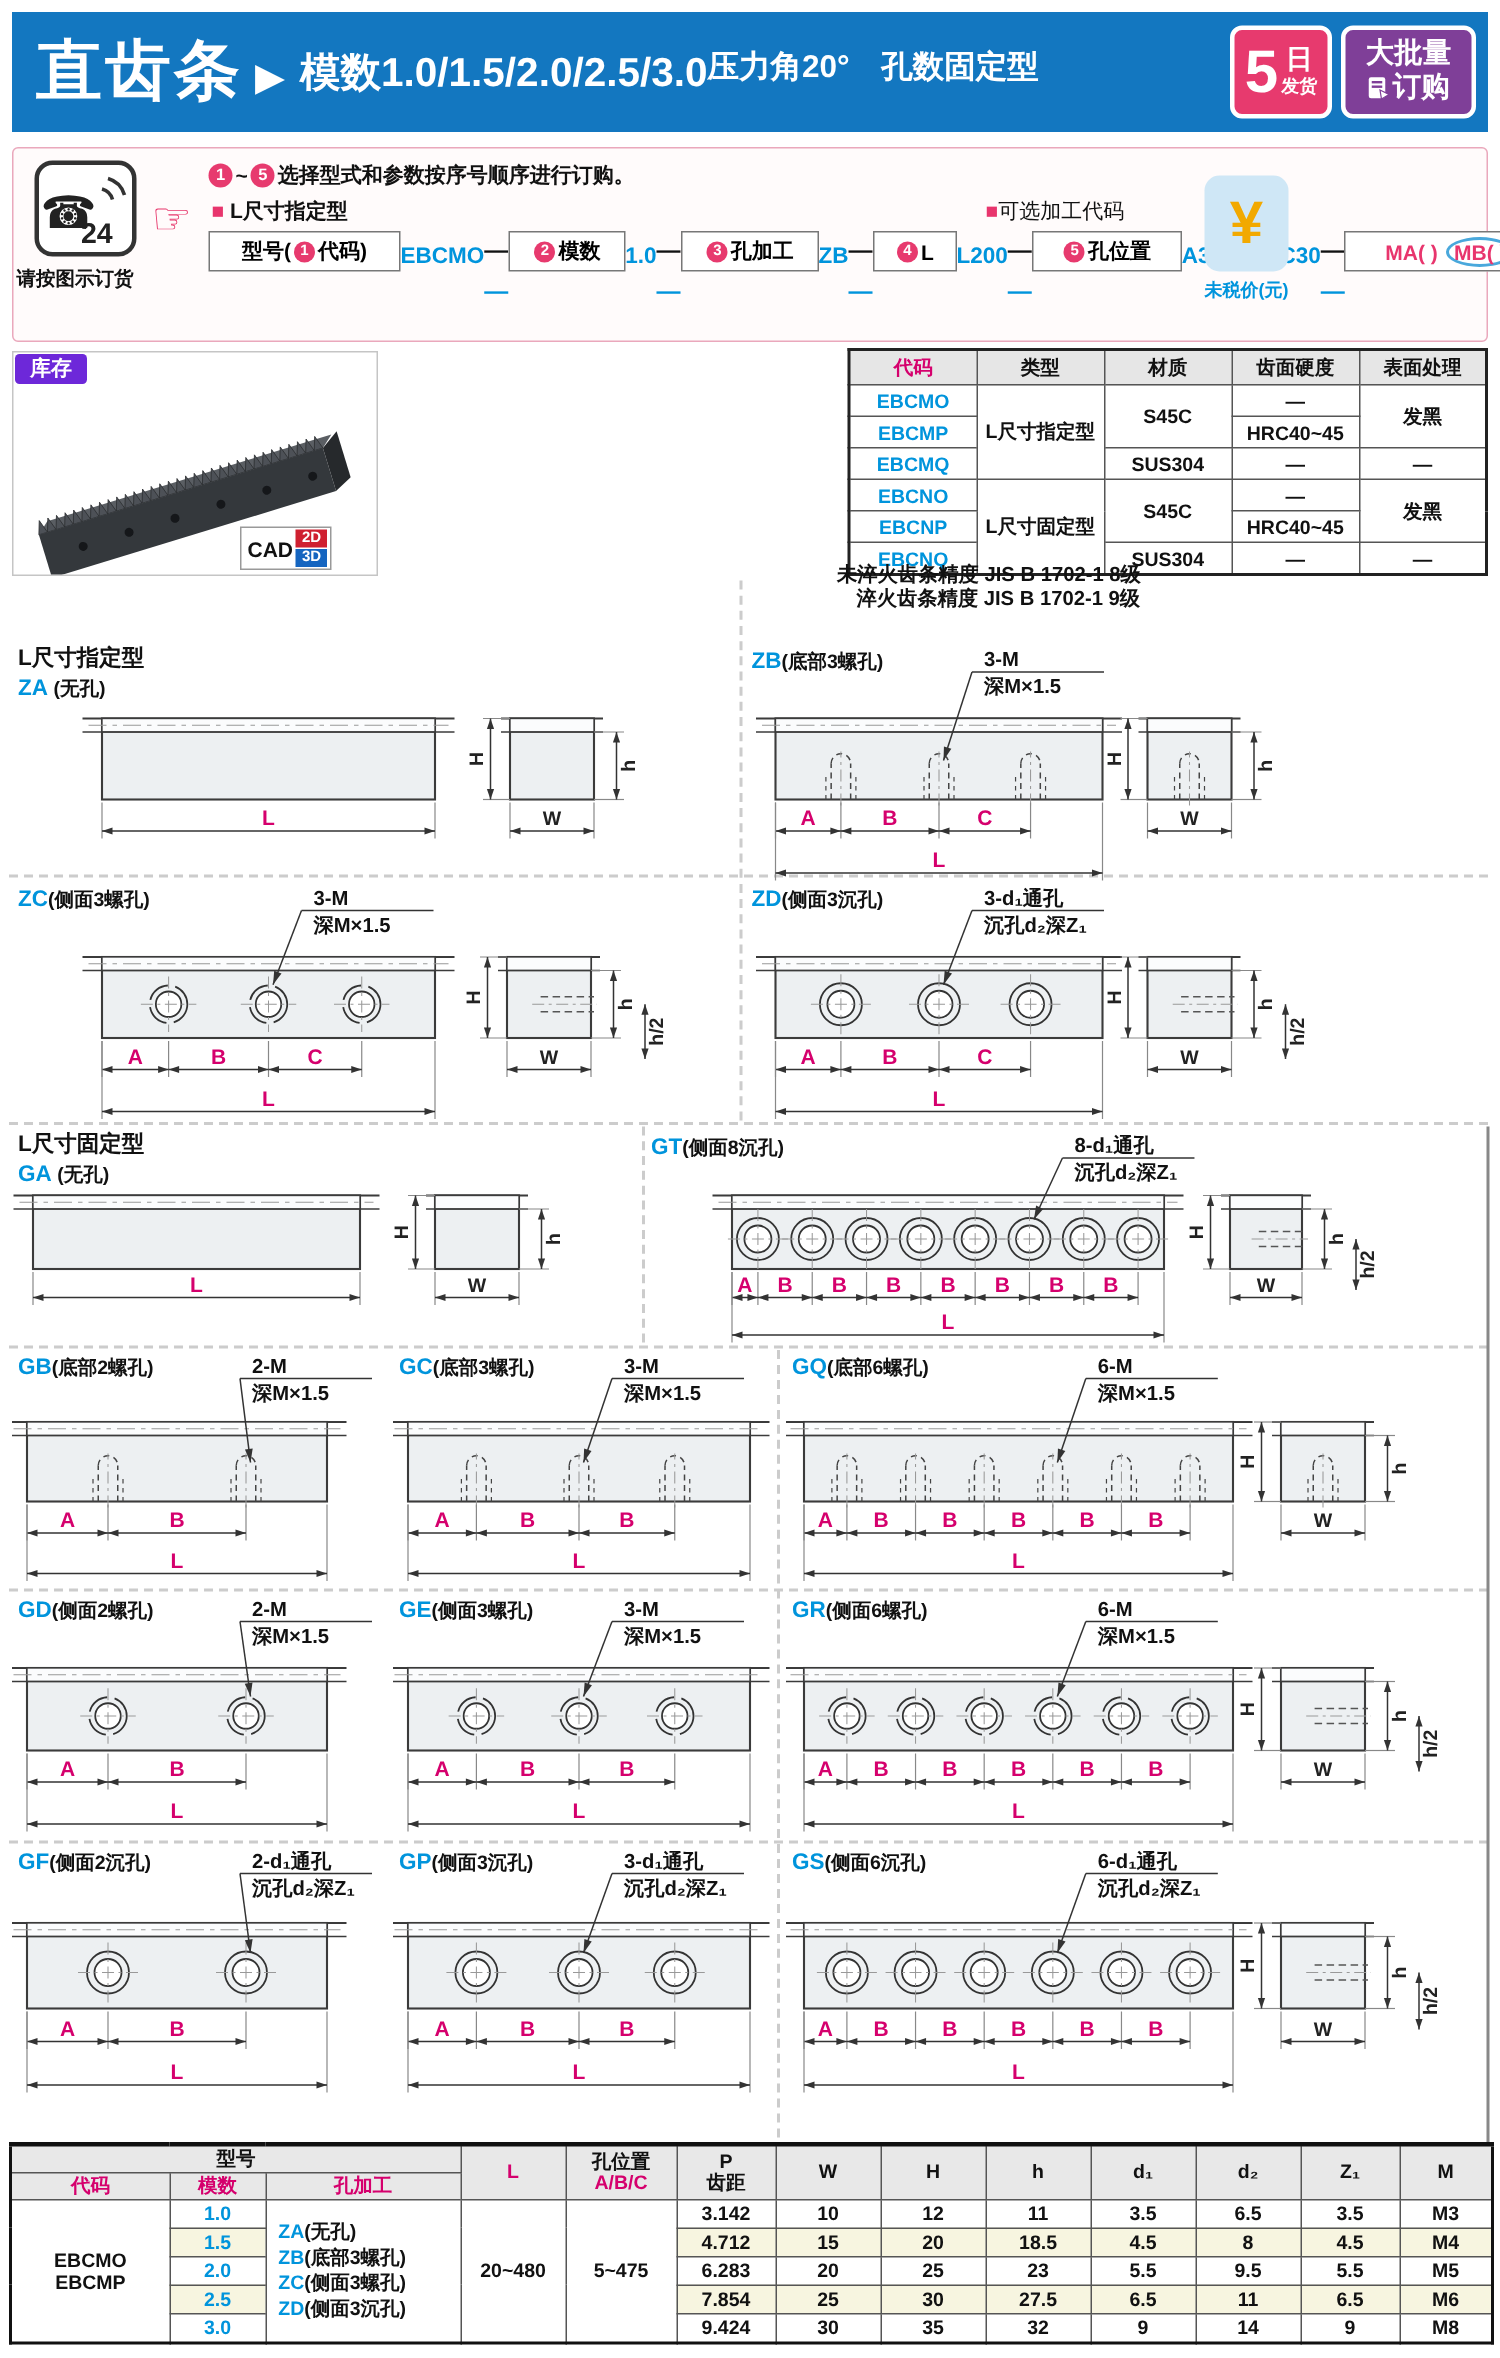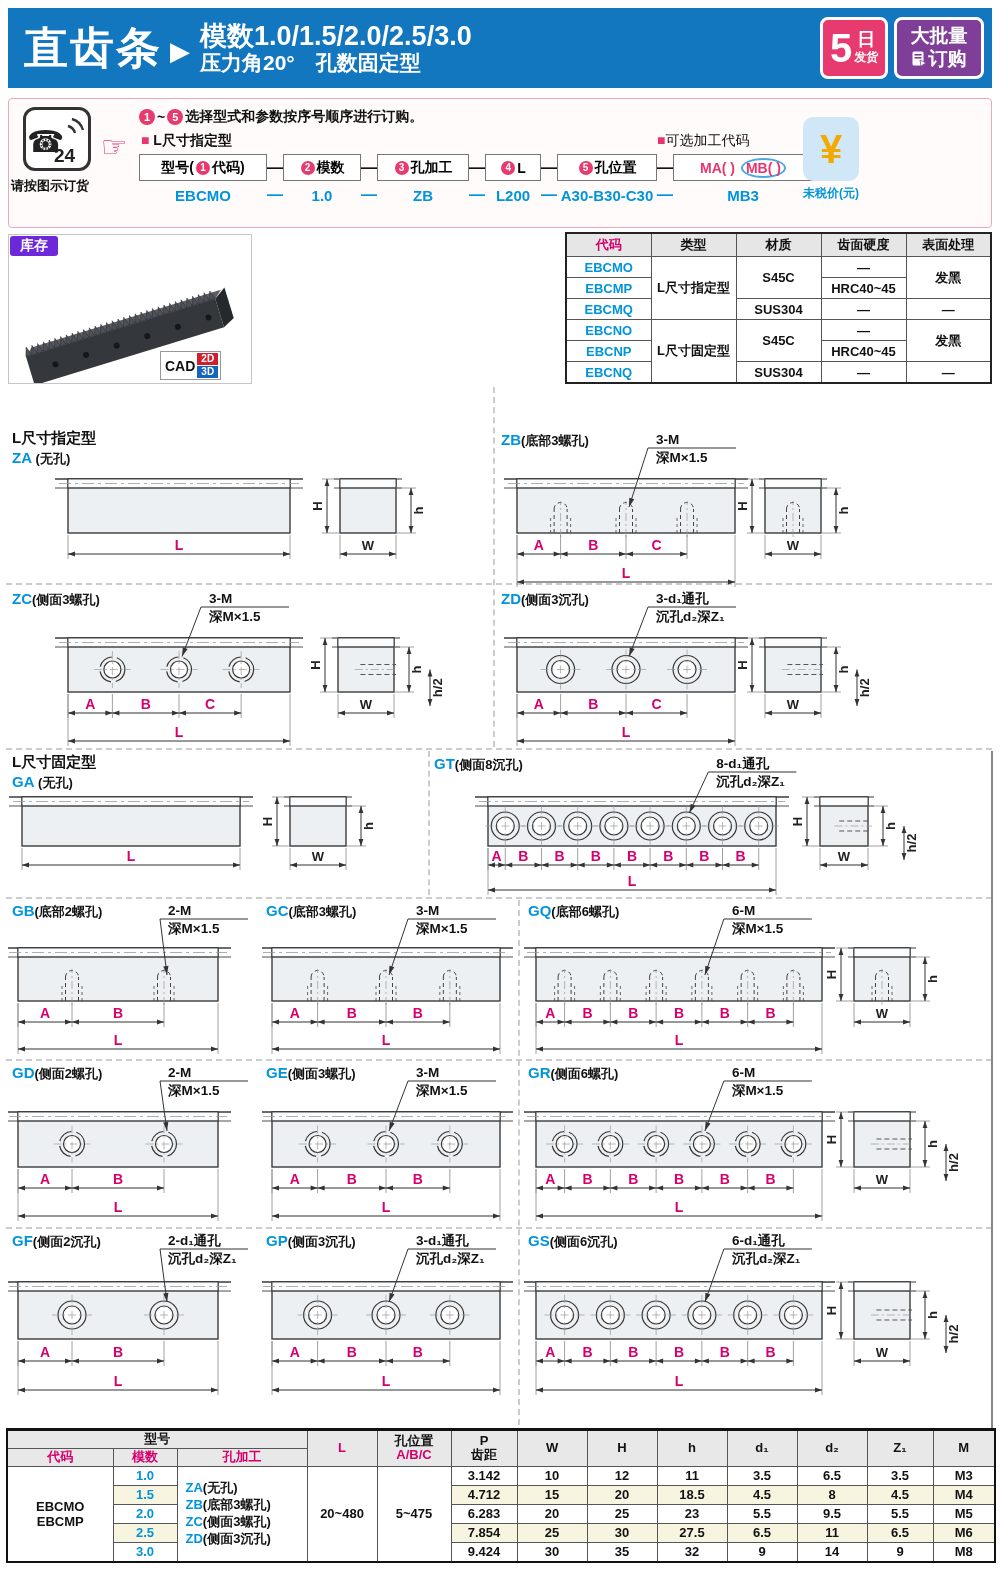--- a/index.html
+++ b/index.html
@@ -1,21 +1,21 @@
 <!DOCTYPE html>
 <html><head>
 <meta charset="utf-8">
 <style>
 html,body{margin:0;padding:0;background:#fff;font-family:"Liberation Sans","DejaVu Sans",sans-serif;}
 .page{position:relative;width:1000px;height:1572px;overflow:hidden;background:#fff;}
 
 .hdr{position:absolute;left:8px;top:8px;width:984px;height:80px;background:#1377c0;display:flex;align-items:center;box-sizing:border-box;}
 .hdr-title{color:#fff;font-size:44px;font-weight:bold;margin-left:16px;letter-spacing:2px;line-height:1;}
 .hdr-arrow{color:#fff;font-size:26px;margin:6px 10px 0 8px;}
-.hdr-subs{display:flex;flex-direction:column;line-height:1.12;}
+.hdr-subs{display:flex;flex-direction:row;line-height:1.12;}
 .hdr-sub1{color:#fff;font-size:27px;font-weight:bold;}
 .hdr-sub2{color:#fff;font-size:21px;font-weight:bold;}
 .hdr-badges{margin-left:auto;display:flex;gap:6px;margin-right:8px;}
 .badge5{width:68px;height:62px;background:#e73a6e;border:3px solid #fff;border-radius:8px;display:flex;align-items:center;justify-content:center;color:#fff;box-sizing:border-box;}
 .badge5 .big{font-size:40px;font-weight:bold;line-height:1;}
 .badge5 .col{display:flex;flex-direction:column;align-items:center;margin-left:2px;}
 .badge5 .unit{font-size:18px;font-weight:bold;line-height:1.1;}
 .badge5 .small{font-size:12px;font-weight:bold;}
 .badgeb{width:90px;height:62px;background:#7f3f98;border:3px solid #fff;border-radius:8px;color:#fff;display:flex;flex-direction:column;align-items:center;justify-content:center;box-sizing:border-box;}
 .badgeb .top{font-size:19px;font-weight:bold;line-height:1.2;}
@@ -25,21 +25,21 @@
 .phone{position:absolute;left:14px;top:8px;width:68px;height:64px;border:3px solid #333;border-radius:12px;box-sizing:border-box;background:#fff;}
 .phone-cap{position:absolute;left:2px;top:78px;width:110px;font-size:13px;font-weight:bold;color:#111;}
 .hand{position:absolute;left:92px;top:30px;font-size:30px;color:#e73a6e;}
 .steps{position:absolute;left:130px;top:9px;font-size:14px;font-weight:bold;color:#111;display:flex;align-items:center;gap:2px;}
 .cnum{display:inline-flex;width:16px;height:16px;border-radius:50%;background:#e73a6e;color:#fff;font-size:11px;font-weight:bold;align-items:center;justify-content:center;}
 .cnum.sm{width:14px;height:14px;font-size:10px;margin:0 1px;}
 .lbl-ltype{position:absolute;left:132px;top:33px;font-size:14px;font-weight:bold;color:#111;}
 .lbl-opt{position:absolute;left:648px;top:33px;font-size:14px;font-weight:normal;color:#111;}
 .psq{color:#e8356d;}
 .pnrow{position:absolute;left:130px;top:55px;display:flex;align-items:flex-start;}
-.pn-col{display:flex;flex-direction:column;align-items:center;}
+.pn-col{display:flex;flex-direction:row;align-items:center;}
 .pn-box{border:1.5px solid #777;height:27px;display:flex;align-items:center;justify-content:center;font-size:14px;font-weight:bold;background:#fff;box-sizing:border-box;gap:1px;}
 .pn-ex{color:#0094dc;font-weight:bold;font-size:15px;margin-top:6px;text-align:center;white-space:nowrap;}
 .pn-dash{display:flex;flex-direction:column;align-items:center;width:16px;}
 .pn-dash .d1{font-weight:bold;line-height:27px;color:#111;}
 .pn-dash .d2{color:#0094dc;font-weight:bold;margin-top:6px;line-height:1;}
 .b1{width:128px}.b2{width:78px}.b3{width:92px}.b4{width:56px}.b5{width:100px}.b6{width:140px}
 .ma{color:#e8356d;font-weight:bold;}
 .mb{color:#e8356d;font-weight:bold;border:2px solid #49a8dc;border-radius:50%;padding:0 3px;}
 .price{position:absolute;left:794px;top:18px;width:186px;}
 .price-top{display:flex;gap:7px;}
@@ -276,20 +276,24 @@
           <td>HRC40~45</td>
         </tr>
         <tr>
           <td class="code-cell">EBCNQ</td>
           <td>SUS304</td>
           <td>—</td>
           <td>—</td>
         </tr>
       </tbody>
   </table>
+  <div class="notes">
+    <div>未淬火齿条精度 JIS B 1702-1 8级</div>
+    <div class="l2">淬火齿条精度 JIS B 1702-1 9级</div>
+  </div>
 
   <div id="draw">
     <div class="hsep" style="top:198px"></div>
     <div class="hsep" style="top:363px"></div>
     <div class="hsep" style="top:512px"></div>
     <div class="hsep" style="top:674px"></div>
     <div class="hsep" style="top:842px"></div>
     <div class="vsep" style="left:493px;top:2px;height:360px"></div>
     <div class="vsep" style="left:428px;top:366px;height:144px"></div>
     <div class="vsep" style="left:518px;top:515px;height:525px"></div>

